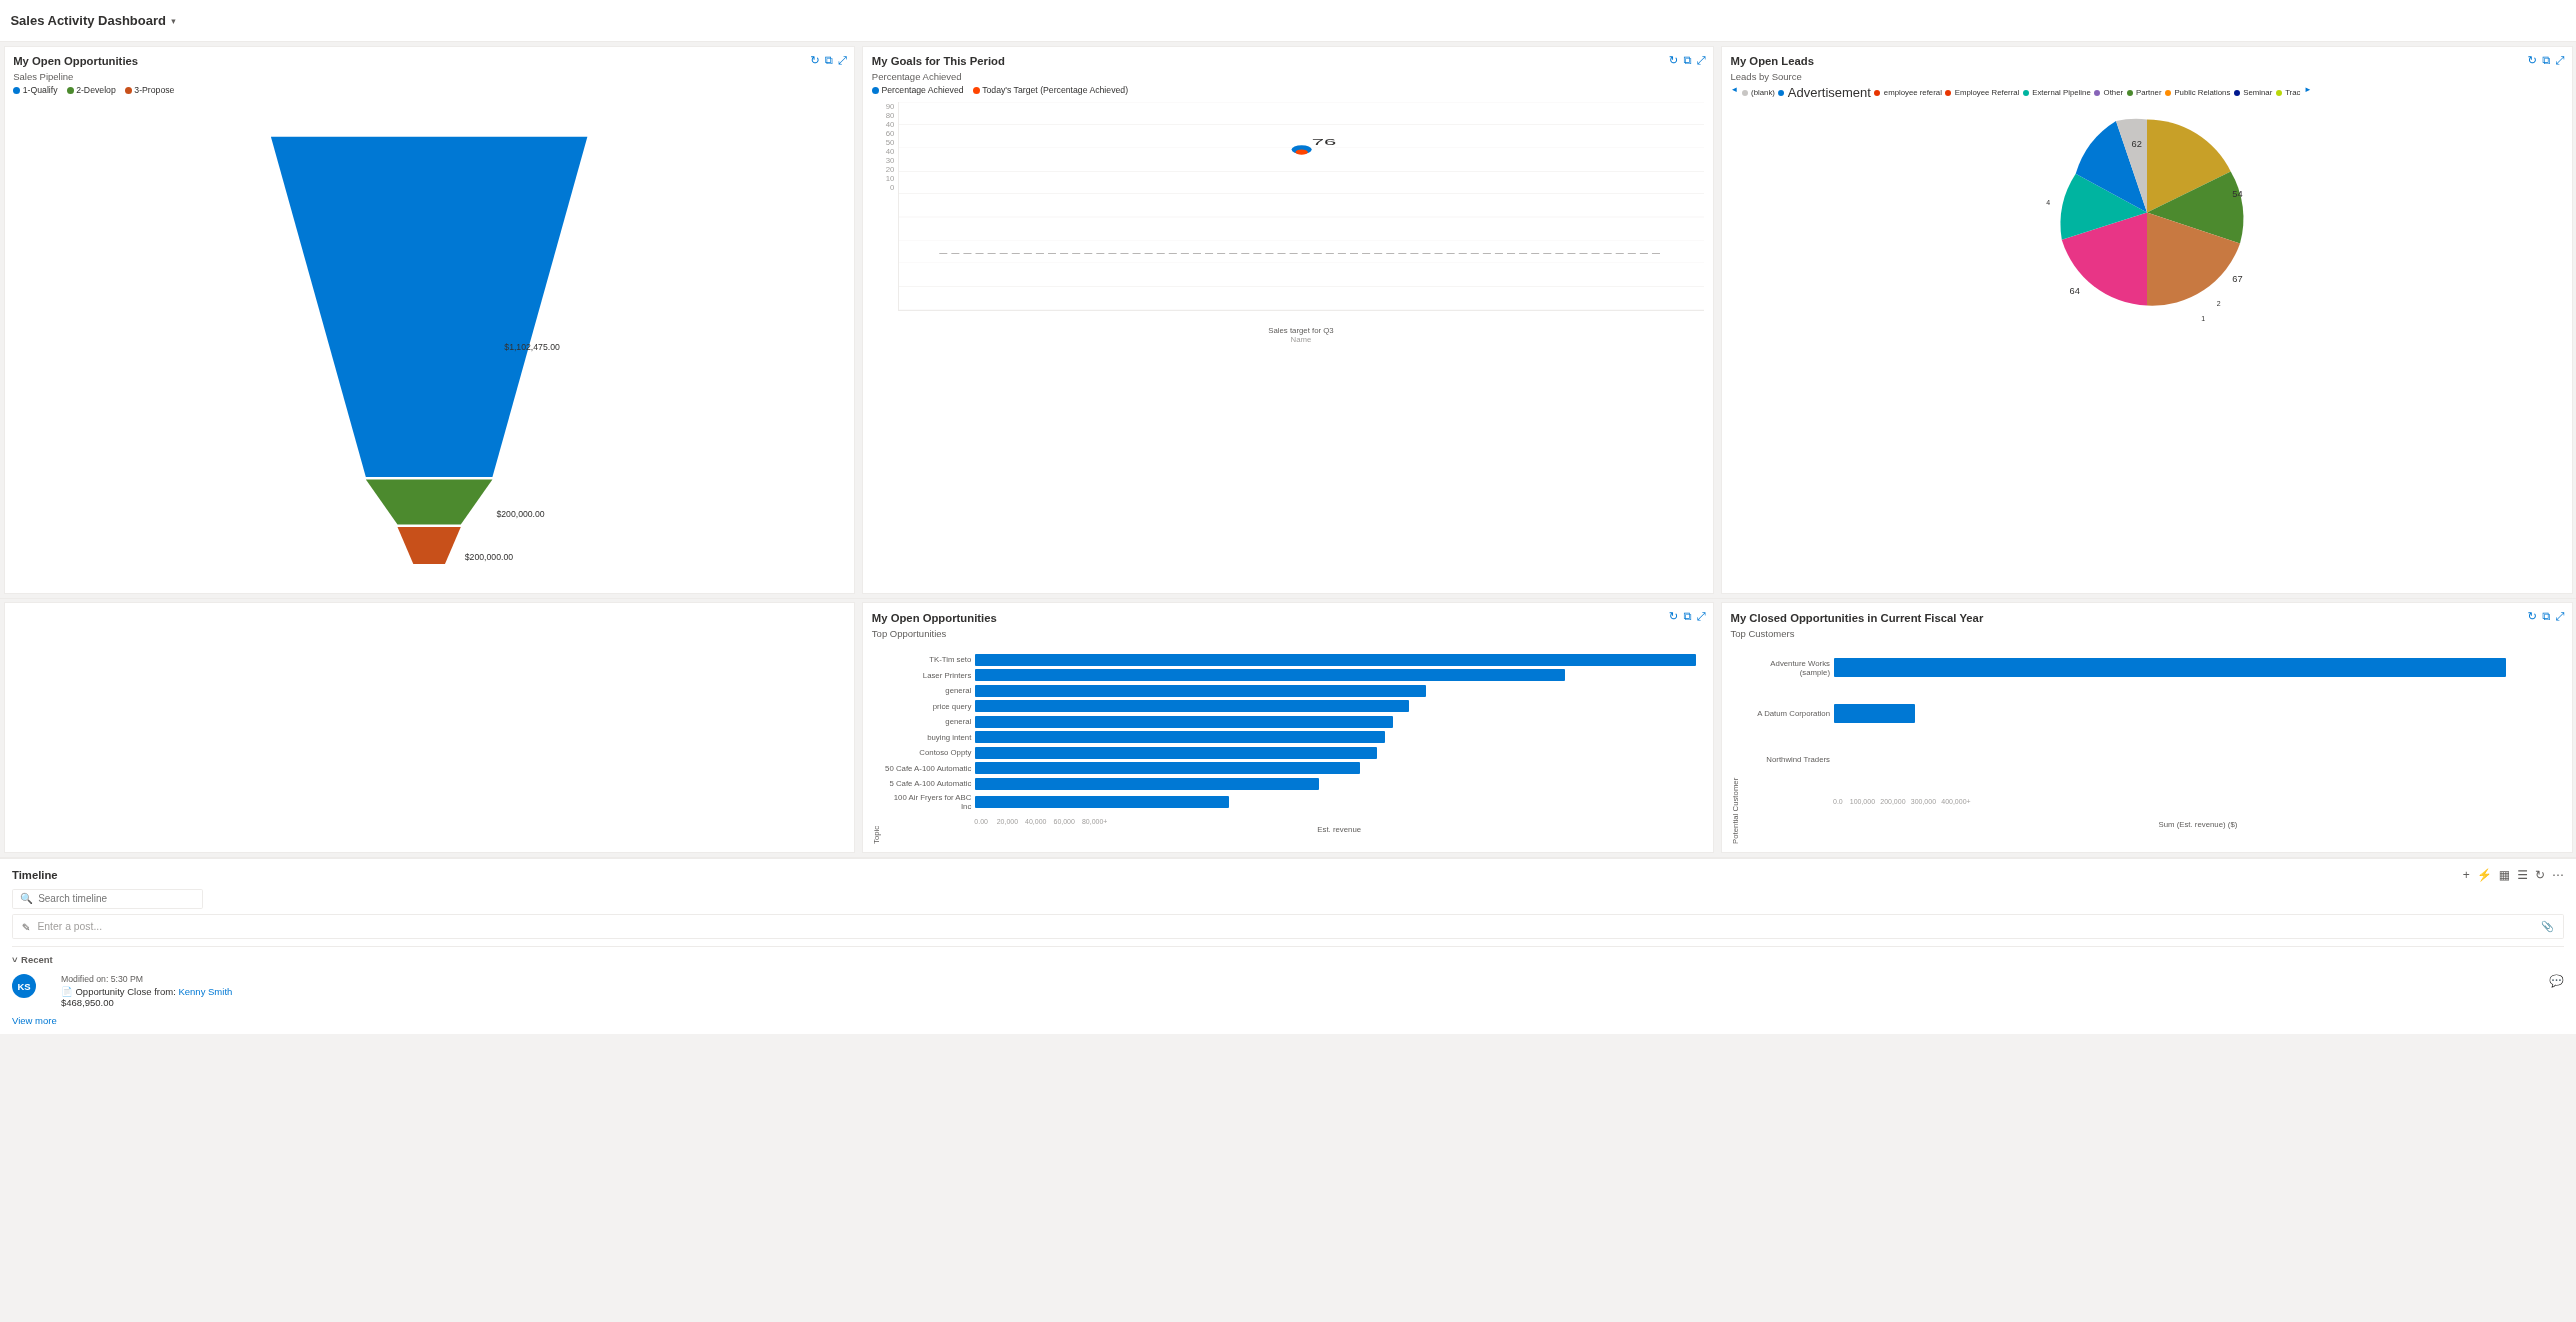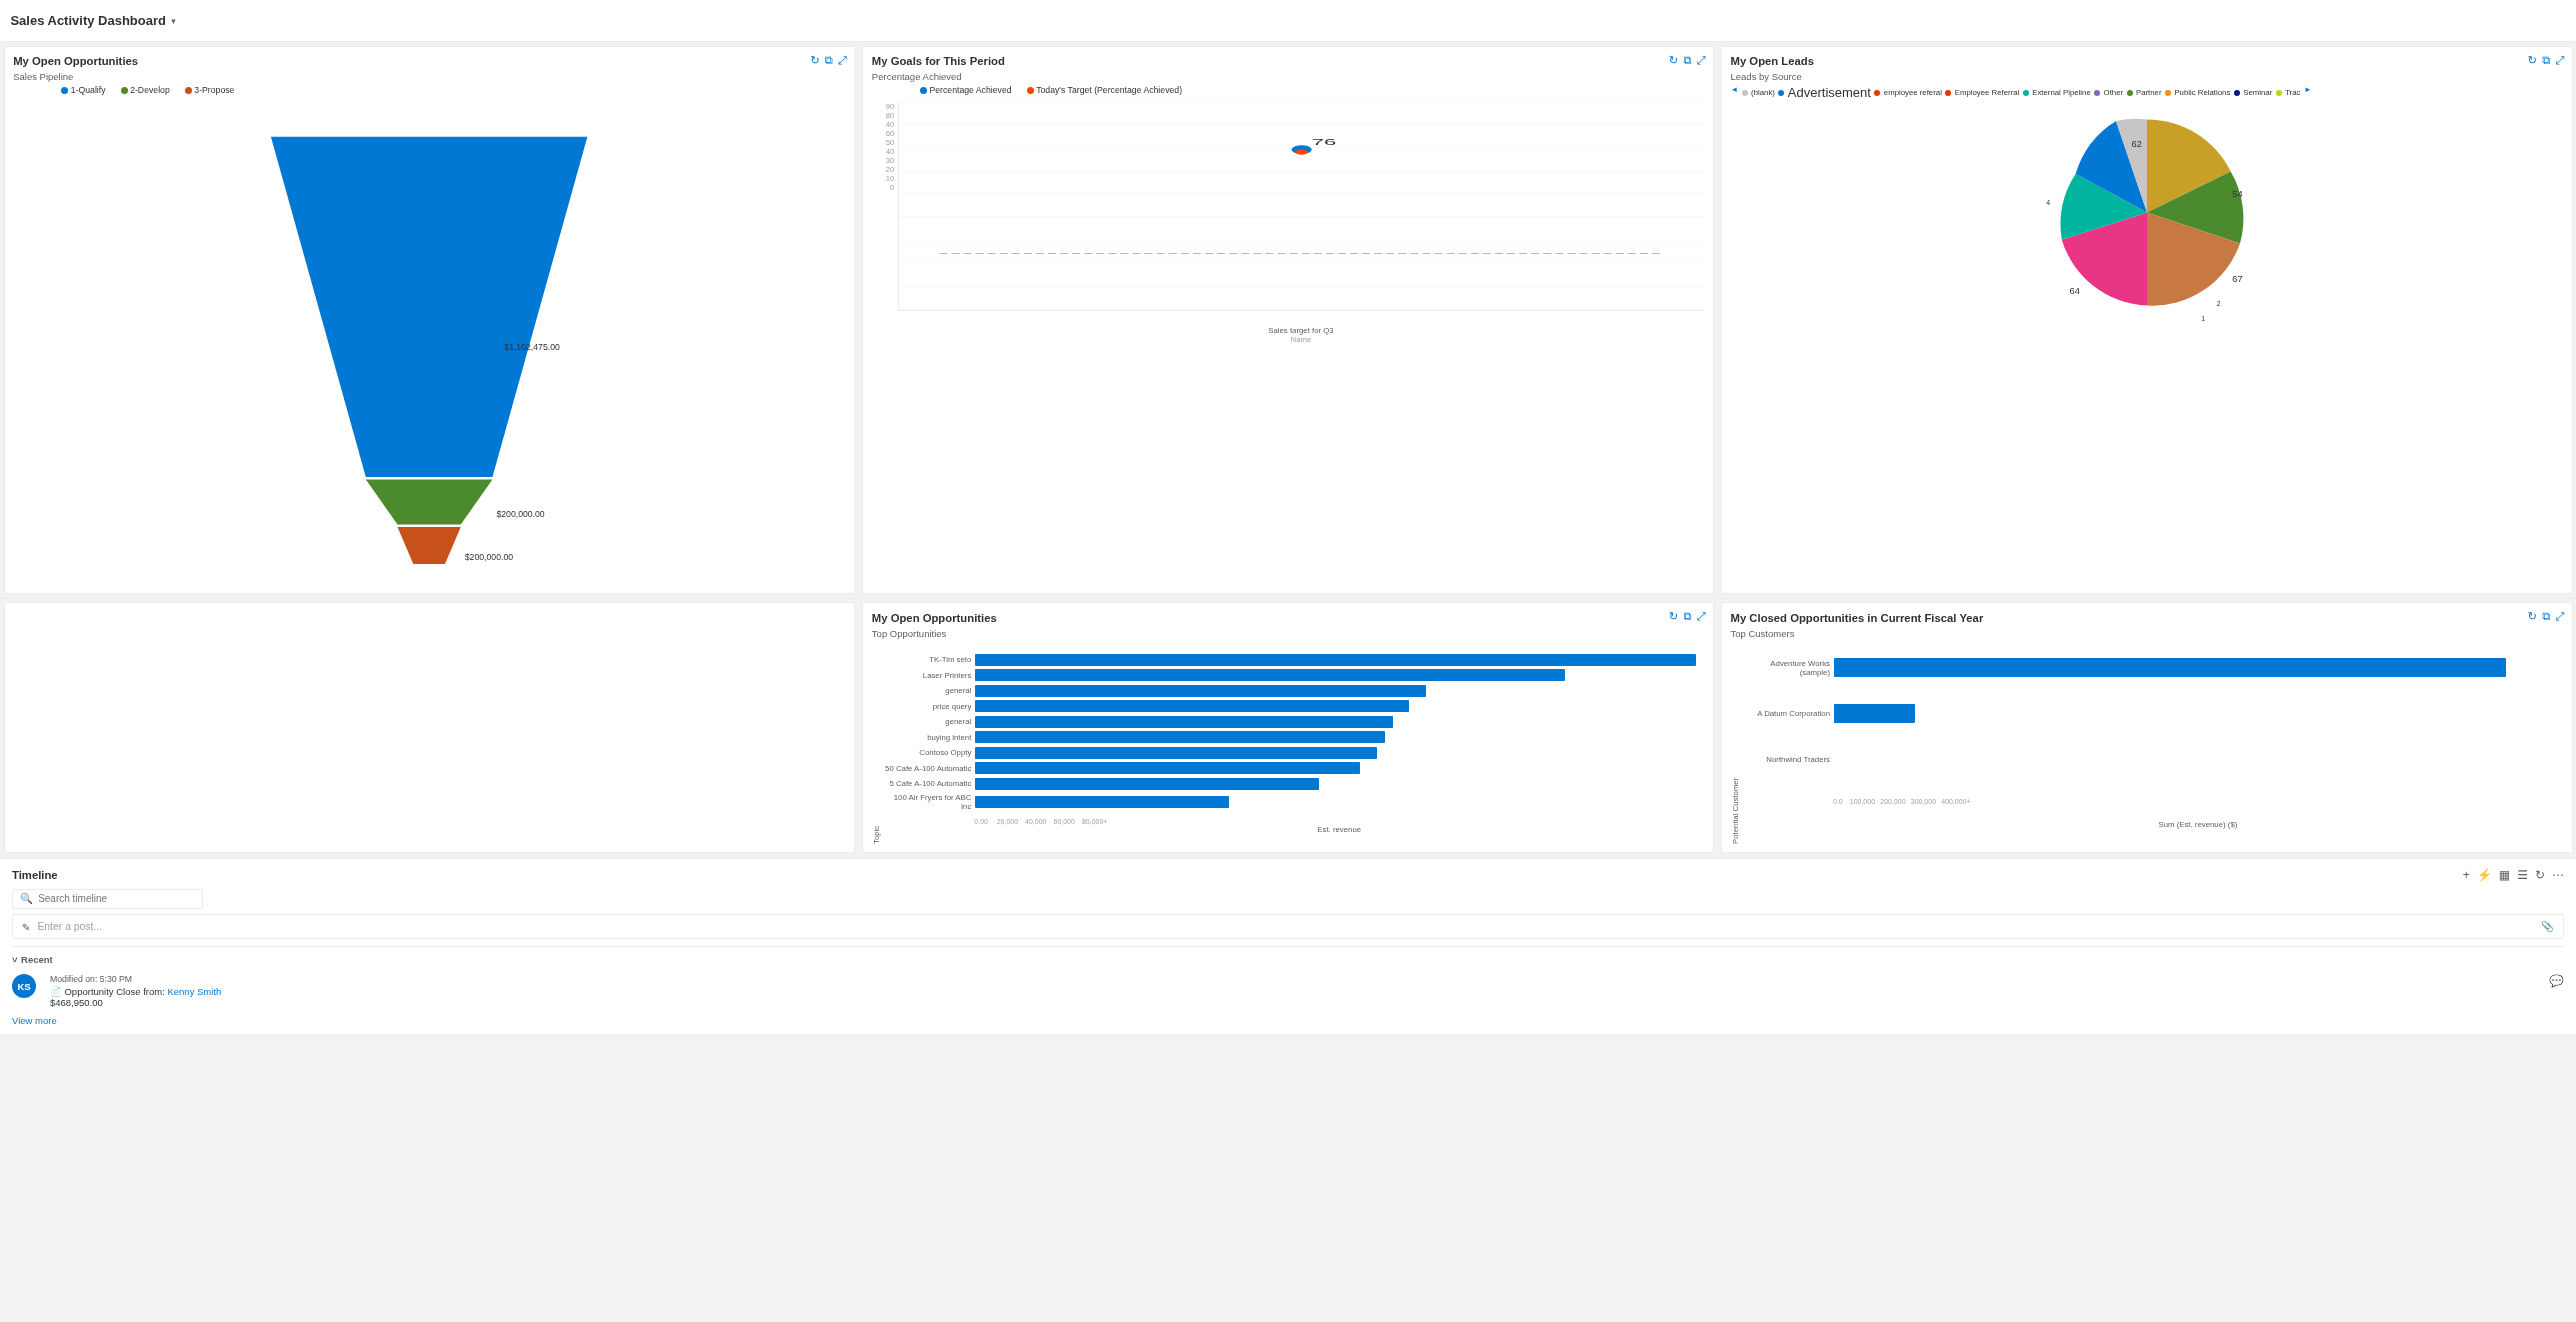--- a/index.html
+++ b/index.html
@@ -73,24 +73,23 @@
       font-size: 11.3px;
       cursor: pointer;
       background: none;
       border: none;
       padding: 0;
     }
 
     
     .legend {
       display: flex;
-      gap: 15px;
+      gap: 9px;
       flex-wrap: wrap;
       margin-bottom: 3.5px;
-      margin-left: 48px;
     }
     .legend-item {
       display: flex;
       align-items: center;
       gap: 2.6px;
       font-size: 8.7px;
       color: #323130;
     }
     .legend-dot {
       width: 7px;
@@ -191,21 +190,21 @@
       font-size: 9.5px;
       color: #605e5c;
       font-weight: 600;
       margin-bottom: 5.2px;
       display: flex;
       align-items: center;
       gap: 3.5px;
     }
     .activity-row {
       display: flex;
-      gap: 14px;
+      gap: 25px;
       align-items: flex-start;
       padding: 3.5px 0;
     }
     .avatar-circle {
       width: 24px;
       height: 24px;
       border-radius: 50%;
       background: #0078d4;
       color: #fff;
       font-size: 9.5px;

